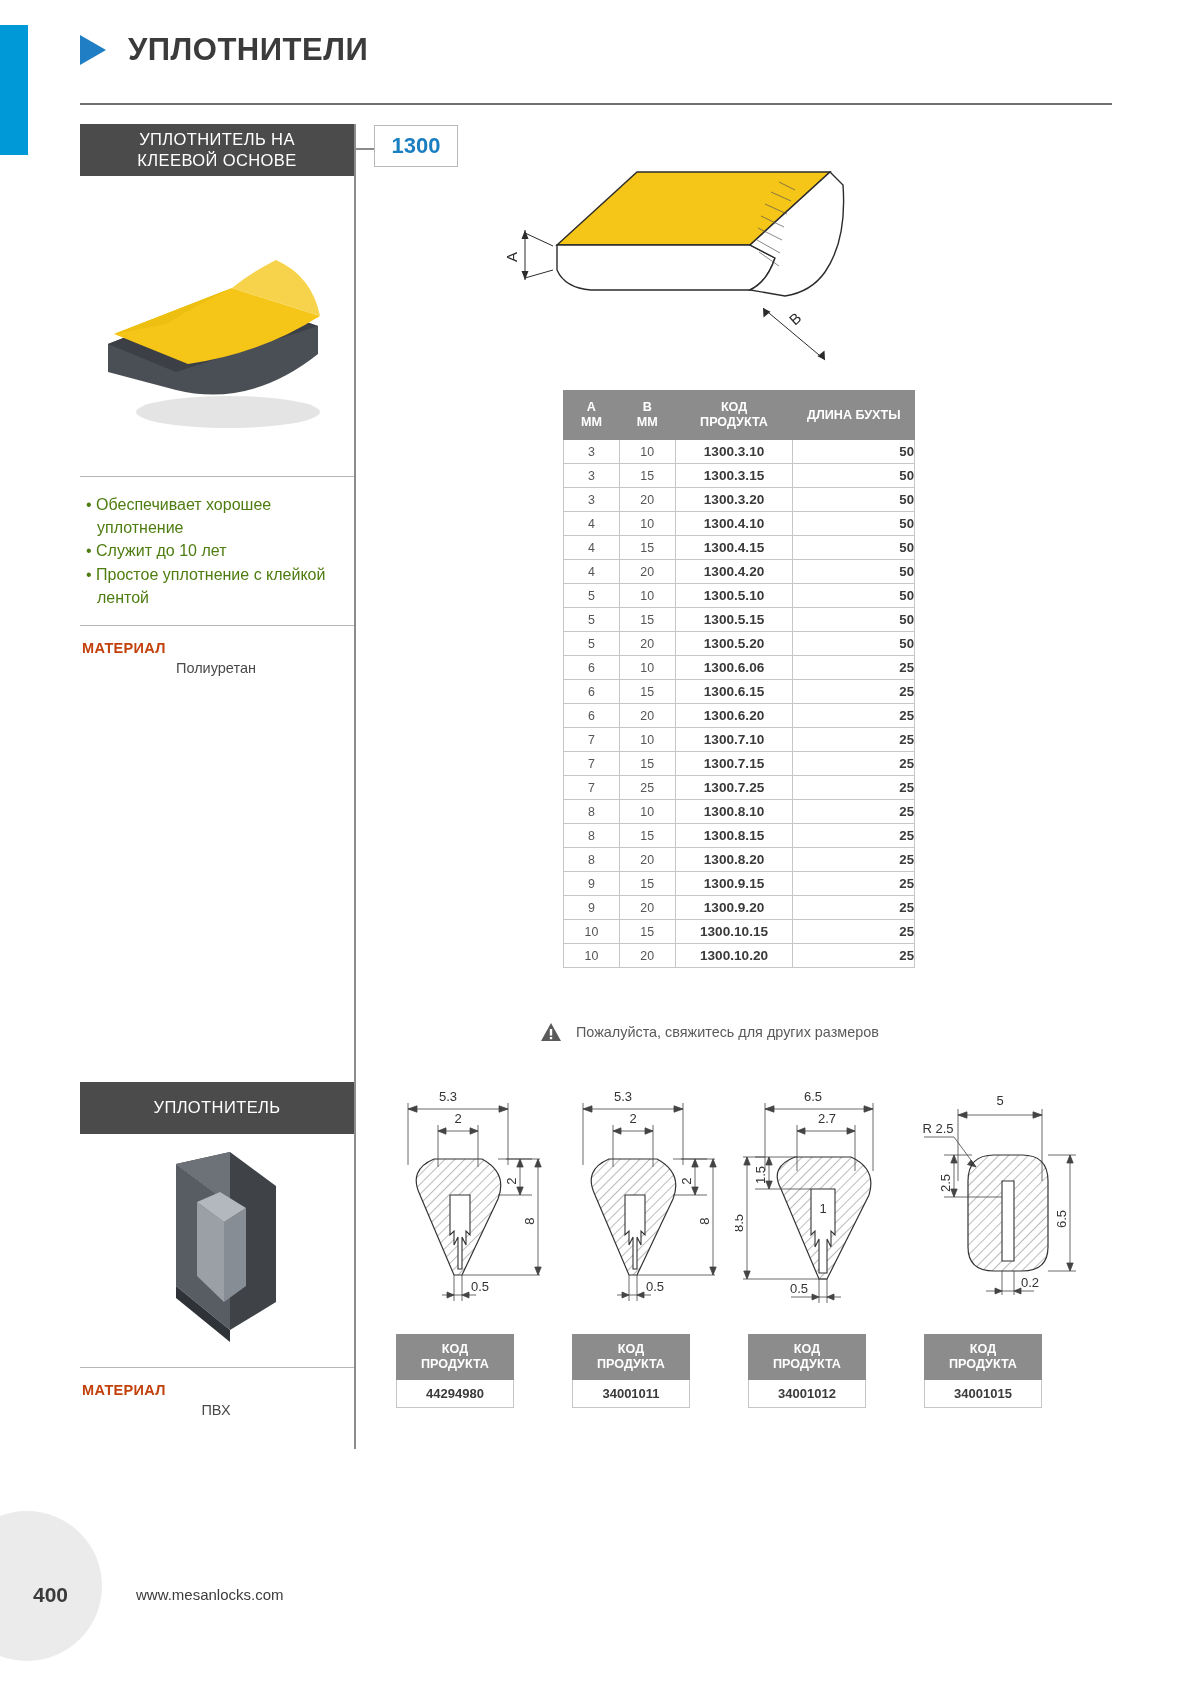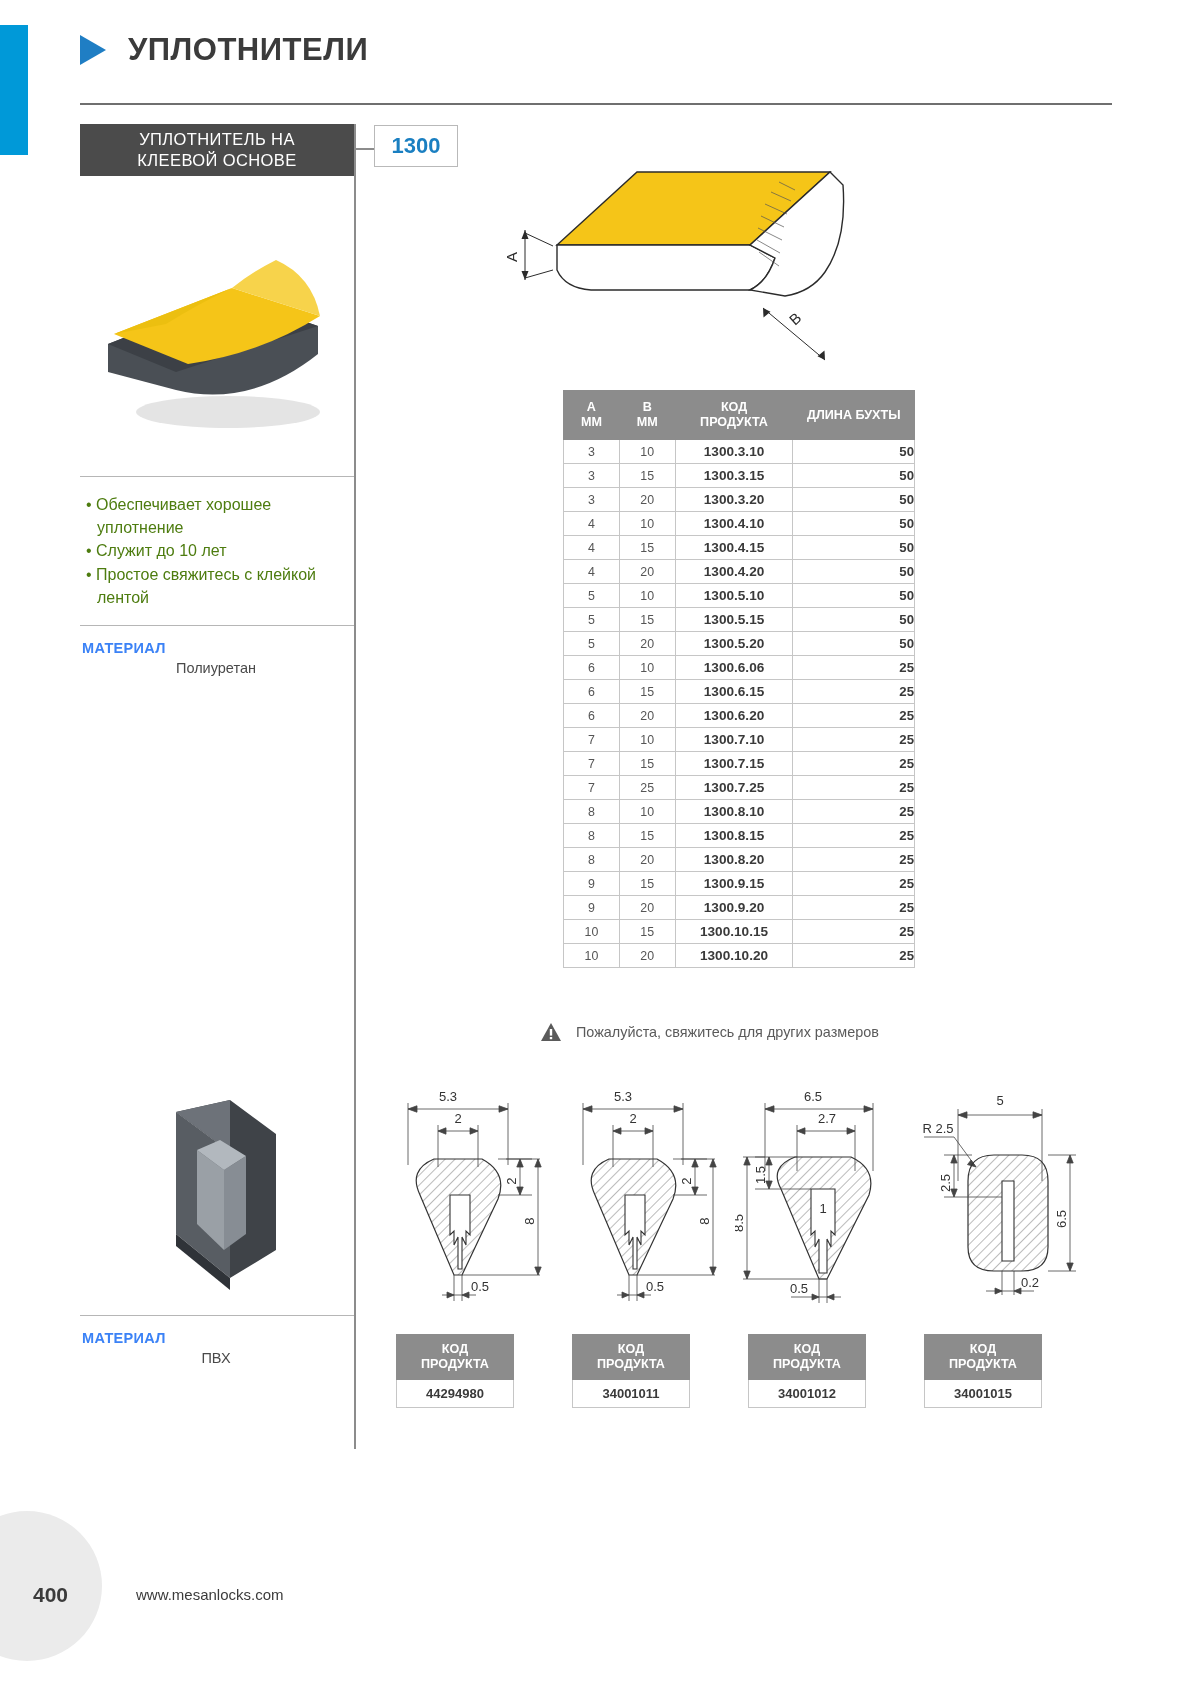--- a/index.html
+++ b/index.html
@@ -60,21 +60,21 @@
   .bullets { padding: 16px 4px 16px 6px; }
   .bullets li {
     list-style: none; font-size: 16px; color: #4d7c0f; line-height: 1.45;
     text-indent: -11px; padding-left: 11px;
   }
   .bullets li::before { content: "• "; }
   .bullets li.cont { text-indent: 0; padding-left: 11px; }
   .bullets li.cont::before { content: ""; }
 
   .material-block { padding: 14px 4px 10px 2px; }
-  .material-label { font-size: 14.5px; font-weight: bold; color: #3b82f6; letter-spacing: .3px; }
+  .material-label { font-size: 14.5px; font-weight: bold; color: #c2410c; letter-spacing: .3px; }
   .material-value { font-size: 14.5px; color: #4a4a4a; margin-top: 4px; text-align: center; }
 
   
   .img1-wrap { position: relative; height: 300px; }
 
   
   .spec-table {
     position: absolute; left: 563px; top: 390px;
     border-collapse: collapse; width: 352px;
   }
@@ -161,21 +161,21 @@
         <path d="M152 112 L240 140 Q232 100 196 84 Q172 96 152 112 Z" fill="#f7d34b"></path>
         <path d="M34 158 L152 112 Q118 128 86 148 Z" fill="#ecbf10"></path>
       </svg>
     </div>
 
     <div class="hr-light"></div>
 
     <ul class="bullets">
       <li>Обеспечивает хорошее уплотнение</li>
       <li>Служит до 10 лет</li>
-      <li>Простое свяжитесь с клейкой</li>
+      <li>Простое уплотнение с клейкой</li>
       <li class="cont">лентой</li>
     </ul>
 
     <div class="hr-light"></div>
 
     <div class="material-block">
       <div class="material-label">МАТЕРИАЛ</div>
       <div class="material-value">Полиуретан</div>
     </div>
   </div>
@@ -362,20 +362,21 @@
   <div class="note">
     <svg width="22" height="20" viewBox="0 0 22 20">
       <path d="M11 1 L21 19 L1 19 Z" fill="#5a5a5a"></path>
       <rect x="9.8" y="7" width="2.4" height="6.6" fill="#fff"></rect>
       <rect x="9.8" y="15" width="2.4" height="2.2" fill="#fff"></rect>
     </svg>
     <span class="note-text">Пожалуйста, свяжитесь для других размеров</span>
   </div>
 
   <div class="sec2-bar">
+    <div class="section-bar">УПЛОТНИТЕЛЬ</div>
     <div>
       <svg width="274" height="215" viewBox="0 0 274 215">
         <path d="M96 30 L150 18 L196 52 L196 168 L150 196 L150 70 Z" fill="#3f4348"></path>
         <path d="M96 30 L96 152 L150 196 L150 70 Z" fill="#585d63"></path>
         <path d="M96 30 L150 18 L150 70 L96 30 Z" fill="#6d7279"></path>
         <path d="M117 68 L144 88 L144 168 L117 142 Z" fill="#9aa0a6"></path>
         <path d="M144 88 L166 74 L166 152 L144 168 Z" fill="#878d94"></path>
         <path d="M117 68 L144 88 L166 74 L140 58 Z" fill="#b2b8be"></path>
         <path d="M96 152 L150 196 L150 208 L96 164 Z" fill="#2f3338"></path>
       </svg>

